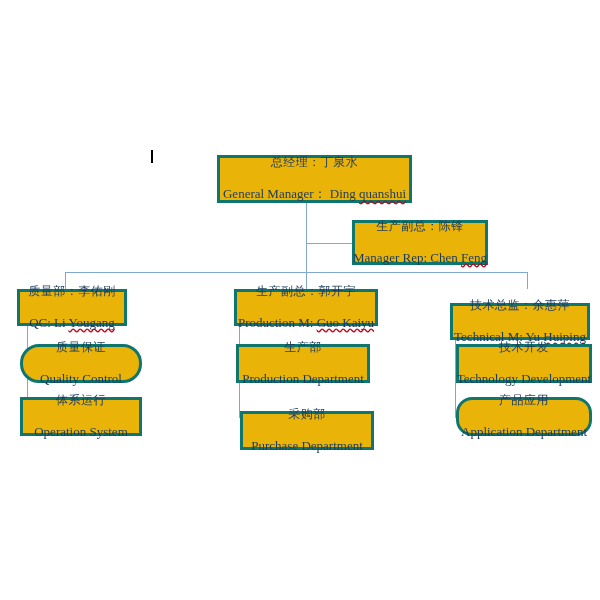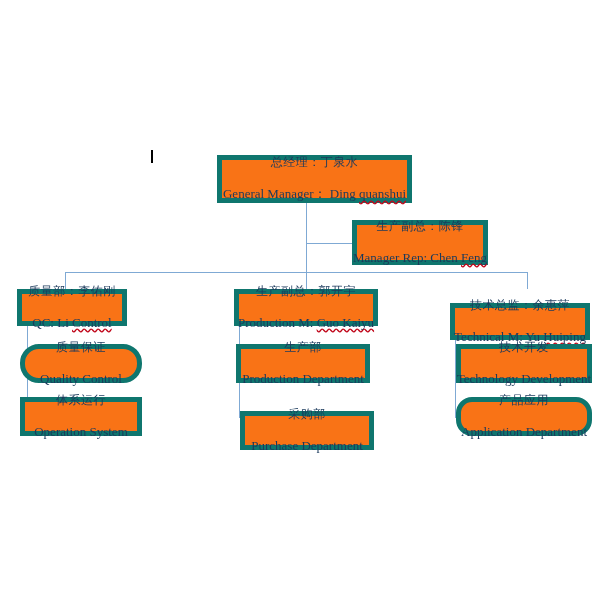--- a/index.html
+++ b/index.html
@@ -15,22 +15,22 @@
     overflow: hidden;
   }
   #canvas {
     position: relative;
     width: 600px;
     height: 600px;
     background: #ffffff;
   }
   .node {
     position: absolute;
-    background: #f97316;
-    border: 5px solid #0f766e;
+    background: #eab308;
+    border: 3px solid #0f766e;
     box-sizing: border-box;
     display: flex;
     flex-direction: column;
     align-items: center;
     justify-content: center;
     text-align: center;
     color: #1b3a5c;
     line-height: 1.25;
   }
   .node .cn {
@@ -96,21 +96,21 @@
     <span class="en"><span>General Manager： Ding </span><span class="squiggle">quanshui</span></span>
   </div>
 
   <div class="node" style="left:352px; top:220px; width:136px; height:45px;">
     <span class="cn">生产副总：陈锋</span>
     <span class="en"><span>Manager Rep: Chen </span><span class="squiggle">Feng</span></span>
   </div>
 
   <div class="node" style="left:17px; top:289px; width:110px; height:37px;">
     <span class="cn">质量部：李佑刚</span>
-    <span class="en"><span>QC: Li </span><span class="squiggle">Control</span></span>
+    <span class="en"><span>QC: Li </span><span class="squiggle">Yougang</span></span>
   </div>
 
   <div class="node" style="left:234px; top:289px; width:144px; height:37px;">
     <span class="cn">生产副总：郭开宇</span>
     <span class="en"><span>Production M: </span><span class="squiggle">Guo Kaiyu</span></span>
   </div>
 
   <div class="node" style="left:450px; top:303px; width:140px; height:37px;">
     <span class="cn">技术总监：余惠萍</span>
     <span class="en"><span>Technical M: Yu </span><span class="squiggle">Huiping</span></span>

